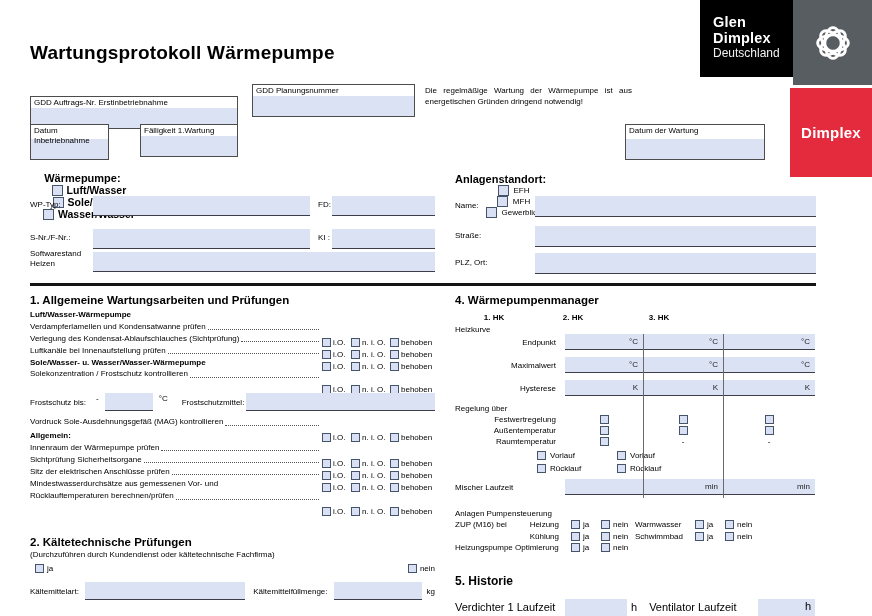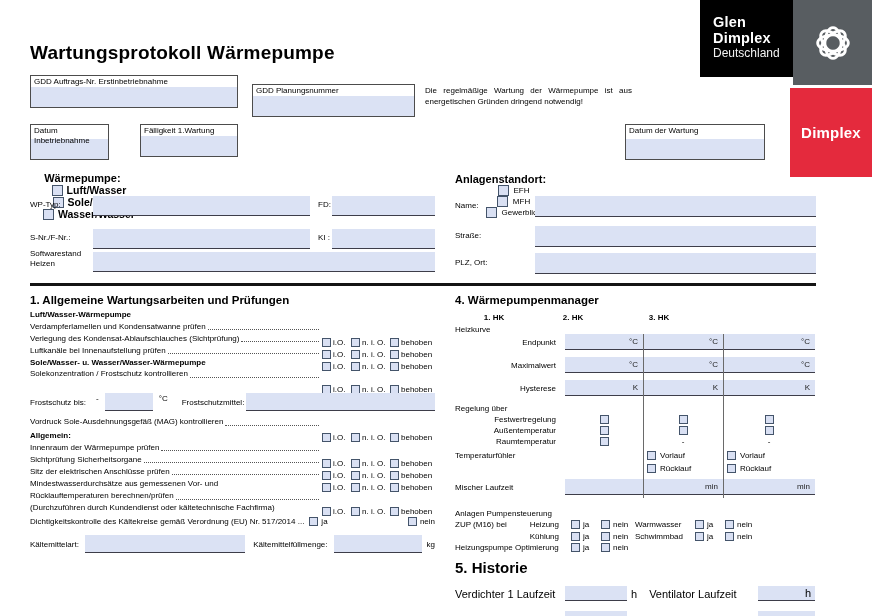--- a/index.html
+++ b/index.html
@@ -87,21 +87,21 @@
   .fhl .fline { display:flex; align-items:center; font-size:8px; height:11px; }
   .fhl .fline .cb { margin-right:4px; }
   .vdiv { position:absolute; width:1px; background:#6a6a6a; left:188px; top:40px; height:164px; z-index:3; }
   .vdiv.d2 { left:268px; }
   .zup-head { font-size:8px; margin-top:13px; line-height:11px; }
   .zuprow { display:flex; align-items:center; height:11.5px; font-size:8px; }
   .zuprow .z1 { width:70px; } .zuprow .z2 { width:34px; text-align:right; margin-right:12px; }
   .zuprow .zja { width:18px; margin-left:3px; } .zuprow .znein { width:22px; margin-left:3px; }
   .zuprow .z4 { width:60px; }
   .zuprow .z1b { width:116px; }
-  .s5title { font-size:15px; font-weight:bold; margin-top:7px; line-height:14px; }
+  .s5title { font-size:12px; font-weight:bold; margin-top:20px; line-height:14px; }
   .histrow { display:flex; align-items:center; margin-top:11px; font-size:11px; height:16px; }
   .histrow .hl1 { width:110px; } .histrow .hin1 { width:62px; height:15px; }
   .histrow .hu { margin-left:4px; } .histrow .hl2 { margin-left:12px; flex:1; }
   .histrow .hin2 { width:57px; height:15px; display:flex; align-items:center; justify-content:flex-end; padding-right:4px; }
   .pinput { position:absolute; background:#dbe2f4; height:5px; }
 </style>
 </head>
 <body>
 
 <div class="page">
@@ -120,21 +120,21 @@
         <ellipse cx="24" cy="24" rx="16" ry="8.5" transform="rotate(135 24 24)"></ellipse>
       </g>
     </svg>
   </div>
   <div class="red-box">
     <span>Dimplex</span>
   </div>
 
   <h1 class="title">Wartungsprotokoll Wärmepumpe</h1>
 
-  <div class="tbox" style="left:30px;top:75px;width:208px;height:33px">
+  <div class="tbox" style="left:30px;top:96px;width:208px;height:33px">
     <div class="tfill"></div>
     <div class="tlbl">GDD Auftrags-Nr. Erstinbetriebnahme</div>
   </div>
   <div class="tbox" style="left:252px;top:84px;width:163px;height:33px">
     <div class="tfill"></div>
     <div class="tlbl">GDD Planungsnummer</div>
   </div>
   <div class="notice">Die regelmäßige Wartung der Wärmepumpe ist aus energetischen Gründen dringend notwendig!</div>
   <div class="tbox" style="left:30px;top:124px;width:79px;height:36px">
     <div class="tfill"></div>
@@ -330,24 +330,24 @@
       <span class="states">
         <span class="cb"></span>
           <span class="sl1">i.O.</span>
         <span class="cb"></span>
           <span class="sl2">n. i. O.</span>
         <span class="cb"></span>
           <span class="sl3">behoben</span>
       </span>
     </div>
 
+    <div class="sectitle" style="margin-top:34px">2. Kältetechnische Prüfungen</div>
     <div class="sub">(Durchzuführen durch Kundendienst oder kältetechnische Fachfirma)</div>
 
     <div class="dichtrow">
-      <span>Dichtigkeitskontrolle des Kältekreise gemäß Verordnung (EU) Nr. 517/2014 ...</span>
       <span class="cb" style="margin-left:5px;margin-right:3px"></span>
       <span>ja</span>
       <span style="margin-left:auto;display:flex;align-items:center">
         <span class="cb" style="margin-right:3px"></span>
         <span>nein</span>
       </span>
     </div>
 
     <div class="kaeltrow">
       <span class="lbl">Kältemittelart:</span>
@@ -440,21 +440,20 @@
     <div class="regrow">
       <span class="rlab">Raumtemperatur</span>
       <span class="rcol-c c1">
           <span class="cb"></span>
         </span>
       <span class="rcol-c c2">-</span>
       <span class="rcol-c c3">-</span>
     </div>
 
     <div class="fhl">
-      <span class="flab">Temperaturfühler</span>
       <span class="fcol c1"></span>
       <span class="fcol c2">
         <span class="fline">
             <span class="cb"></span>
             <span>Vorlauf</span>
           </span>
         <span class="fline">
             <span class="cb"></span>
             <span>Rücklauf</span>
           </span>

